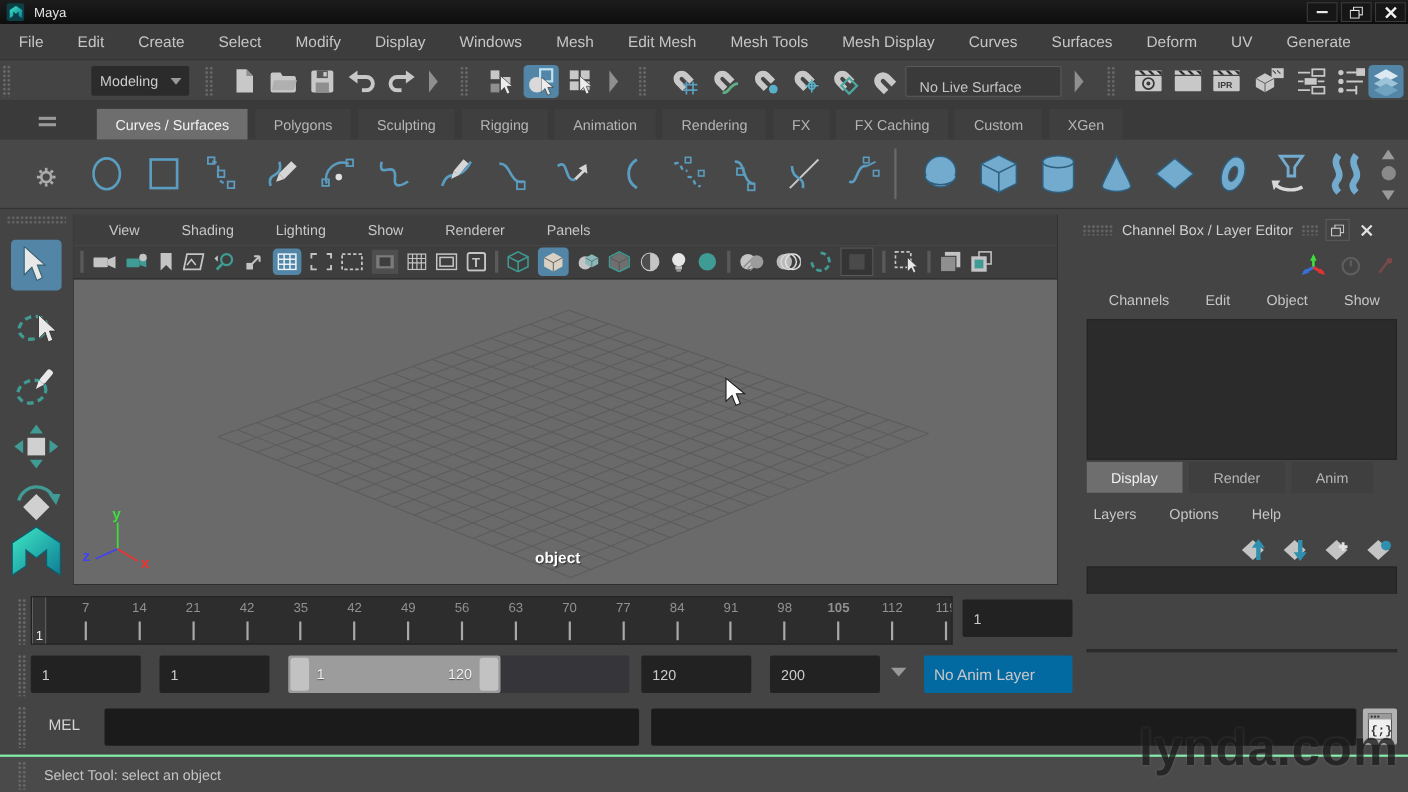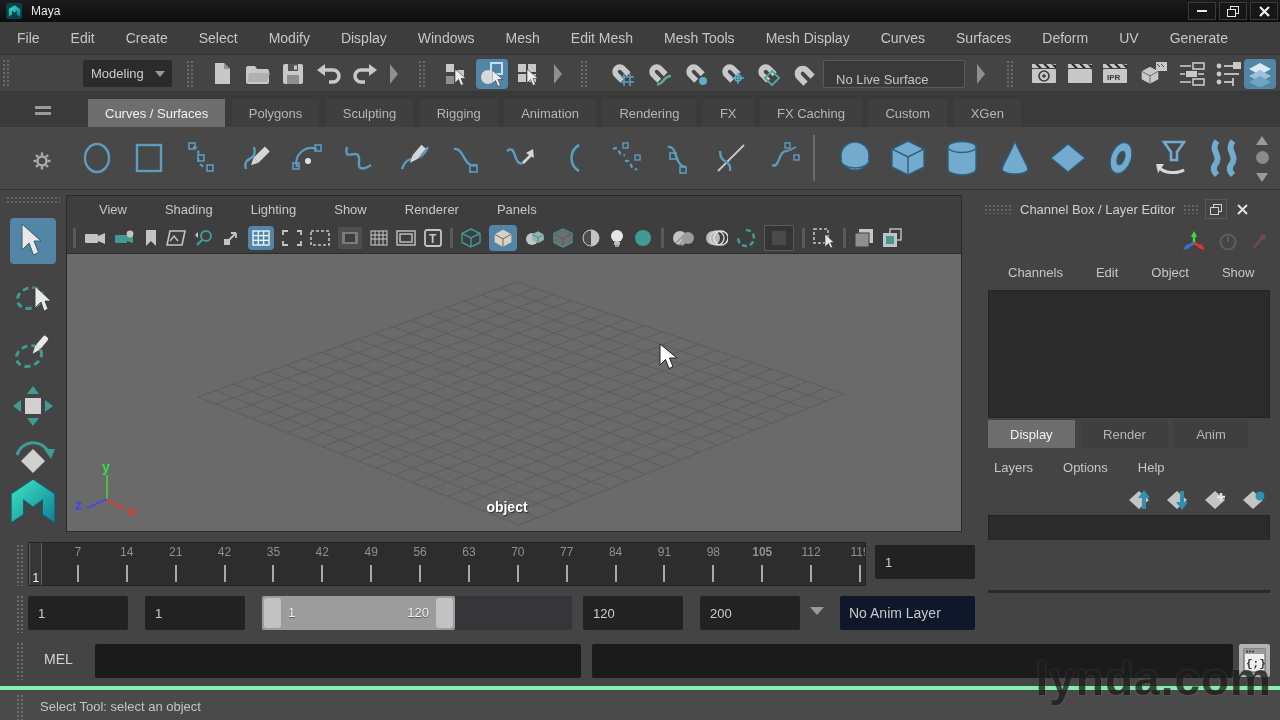--- a/index.html
+++ b/index.html
@@ -945,21 +945,21 @@
       <span class="abs" style="right:26px;top:9px;font-size:13px;color:#f0f0f0;text-shadow:0 1px 1px #555">120</span>
     </div>
   </div>
   <div class="abs field" style="left:583px;top:3px;width:100px;height:34px">
       <span>120</span>
     </div>
   <div class="abs field" style="left:700px;top:3px;width:100px;height:34px">
       <span>200</span>
     </div>
   <span class="abs" style="left:810px;top:14px;width:0;height:0;border-left:7px solid transparent;border-right:7px solid transparent;border-top:8px solid #999"></span>
-  <div class="abs" style="left:840px;top:3px;width:135px;height:34px;background:#0f172a;border-radius:2px;display:flex;align-items:center">
+  <div class="abs" style="left:840px;top:3px;width:135px;height:34px;background:#0369a1;border-radius:2px;display:flex;align-items:center">
     <span style="font-size:14px;color:#c8c8c8;padding-left:9px">No Anim Layer</span>
   </div>
 </div>
 
 <div class="abs" style="left:0;top:638px;width:1280px;height:46px;background:#444">
   <div class="abs grip" style="left:16px;top:4px;height:38px"></div>
   <span class="abs" style="left:44px;top:13px;font-size:14px;color:#d4d4d4">MEL</span>
   <div class="abs" style="left:95px;top:6px;width:486px;height:34px;background:#1b1b1b;border-radius:2px"></div>
   <div class="abs" style="left:592px;top:6px;width:641px;height:34px;background:#1b1b1b;border-radius:2px"></div>
   <span class="abs ic" style="left:1239px;top:6px;width:31px;height:33px;background:#b3b3b3;border-radius:2px">
@@ -967,21 +967,21 @@
         <rect x="1" y="1" width="21" height="23" fill="#efefef" stroke="#555" stroke-width="1"></rect>
         <rect x="1" y="1" width="21" height="5" fill="#9a9a9a"></rect>
         <circle cx="4" cy="3.5" r="1" fill="#333"></circle>
         <circle cx="7" cy="3.5" r="1" fill="#333"></circle>
         <circle cx="10" cy="3.5" r="1" fill="#333"></circle>
         <text x="3" y="19" font-size="11" font-weight="bold" fill="#333" font-family="Liberation Mono,monospace">{;}</text>
       </svg>
   </span>
 </div>
 
-<div class="abs" style="left:0;top:686px;width:1280px;height:34px;background:#4a4a4a;border-top:4px solid #86efac">
+<div class="abs" style="left:0;top:686px;width:1280px;height:34px;background:#4a4a4a;border-top:2px solid #86efac">
   <div class="abs grip" style="left:16px;top:4px;height:26px"></div>
   <span class="abs" style="left:40px;top:9px;font-size:13px;color:#c4c4c4">Select Tool: select an object</span>
 </div>
 
 <div class="wm">lynda.com</div>
 
 <svg class="abs" style="left:659px;top:343px;z-index:60" width="22" height="30">
   <polygon points="1,1 1,22 6.5,16.5 10,25.5 14,23.8 10.5,15 18,15" fill="#fff" stroke="#222" stroke-width="1"></polygon>
 </svg>
 

